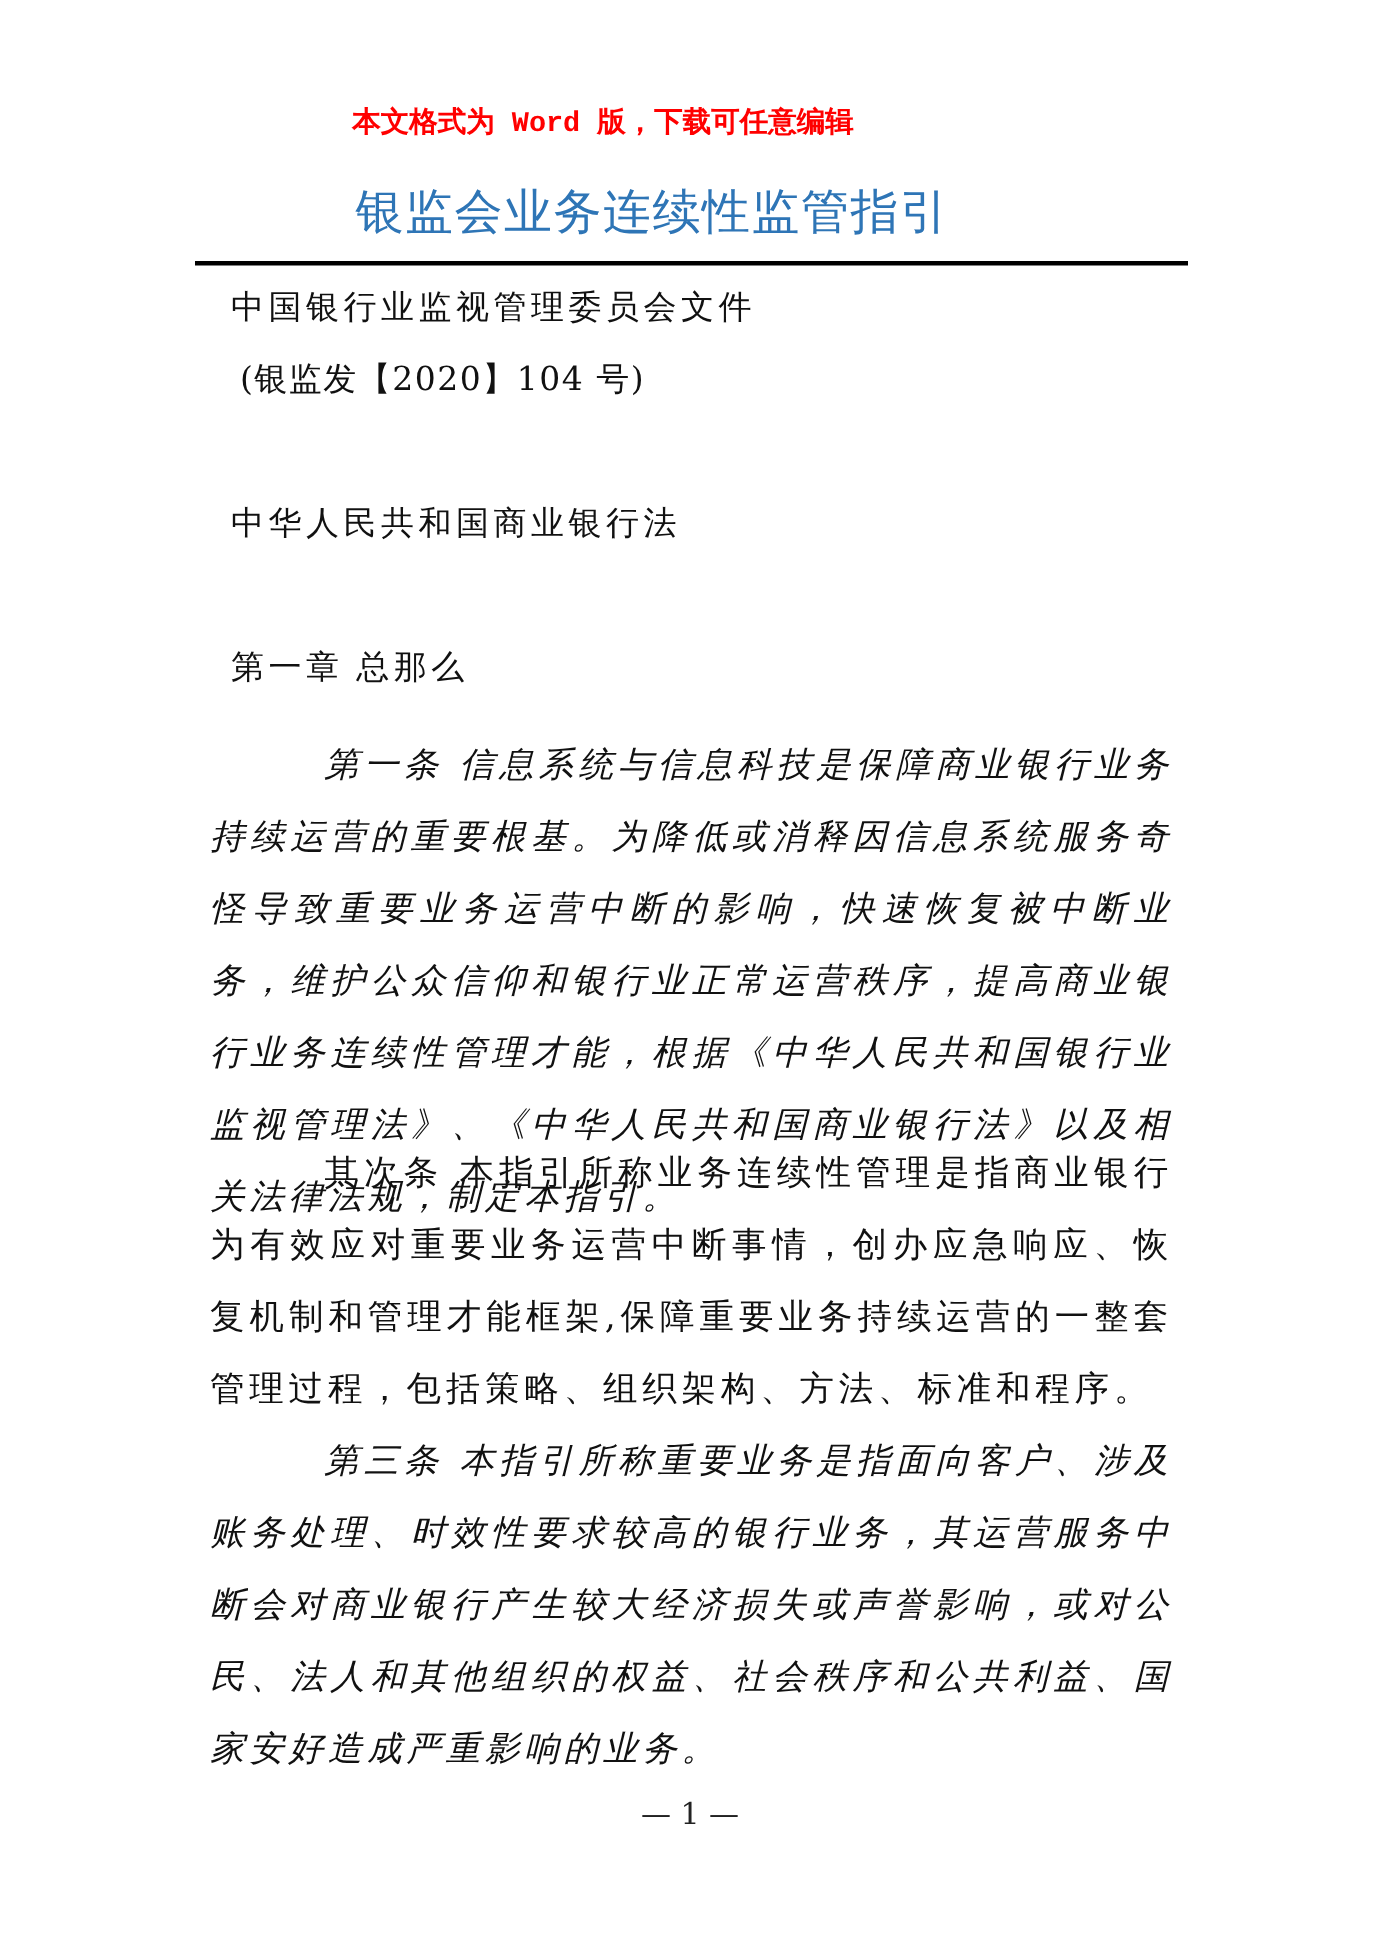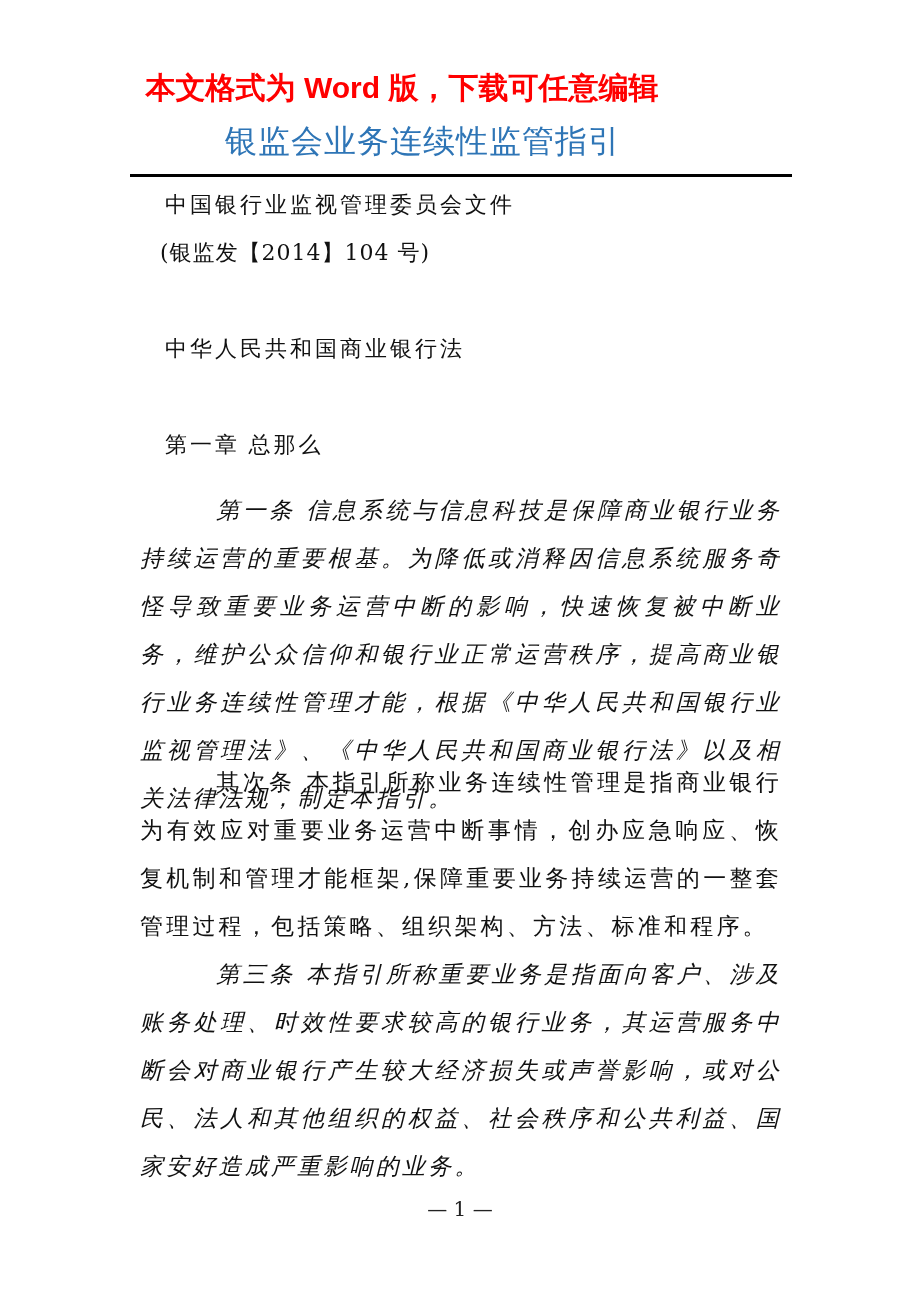--- a/index.html
+++ b/index.html
@@ -1,40 +1,40 @@
 <!DOCTYPE html>
 <html><head>
 <meta charset="utf-8">
 <style>
   html, body { margin: 0; padding: 0; background: #ffffff; }
   body { width: 920px; height: 1302px; position: relative; overflow: hidden;
          font-family: "DejaVu Serif", "Liberation Serif", serif; color: #111; }
   .notice { position: absolute; top: 68px; left: 0; width: 804px; text-align: center;
-            font-family: Liberation Sans, sans-serif; font-weight: bold;
-            font-size: 30px; color: #ff0000; letter-spacing: 0px; }
-  .title { position: absolute; top: 120px; left: 0; width: 846px; text-align: center;
+            font-family: Liberation Mono, monospace; font-weight: bold;
+            font-size: 19px; color: #ff0000; letter-spacing: 0px; }
+  .title { position: absolute; top: 120px; left: 12px; width: 846px; text-align: center;
            font-family: "DejaVu Sans", "Liberation Sans", sans-serif;
            font-size: 32px; color: #2e75b6; letter-spacing: 1px; }
   .rule { position: absolute; top: 174px; left: 130px; width: 662px; height: 3px; background: #000; }
-  .line { position: absolute; left: 165px; font-size: 22px; letter-spacing: 3px; white-space: nowrap; }
+  .line { position: absolute; left: 154px; font-size: 22px; letter-spacing: 3px; white-space: nowrap; }
   .para { position: absolute; left: 140px; width: 642px; font-size: 23px; line-height: 48px;
           letter-spacing: 3.2px; text-align: justify; }
   .indent { display: inline-block; width: 76px; }
   .pagenum { position: absolute; top: 1197px; left: 0; width: 920px; text-align: center;
              font-size: 20px; color: #222; }
 </style>
 </head>
 <body>
 
 <div class="notice">本文格式为 Word 版，下载可任意编辑</div>
 <div class="title">银监会业务连续性监管指引</div>
 <div class="rule"></div>
 
 <div class="line" style="top:190px;">中国银行业监视管理委员会文件</div>
-<div class="line" style="top:238px; left:160px; letter-spacing:1px;">(银监发【2014】104 号)</div>
+<div class="line" style="top:238px; left:160px; letter-spacing:1px;">(银监发【2020】104 号)</div>
 <div class="line" style="top:334px;">中华人民共和国商业银行法</div>
 <div class="line" style="top:430px;font-family:Liberation Serif, serif;">第一章  总那么</div>
 
 <div class="para" style="top:486px;font-style:italic;">
   <span class="indent"></span><span>第一条  信息系统与信息科技是保障商业银行业务持续运营的重要根基。为降低或消释因信息系统服务奇怪导致重要业务运营中断的影响，快速恢复被中断业务，维护公众信仰和银行业正常运营秩序，提高商业银行业务连续性管理才能，根据《中华人民共和国银行业监视管理法》、《中华人民共和国商业银行法》以及相关法律法规，制定本指引。</span>
 </div>
 
 <div class="para" style="top:758px;">
   <span class="indent"></span><span>其次条  本指引所称业务连续性管理是指商业银行为有效应对重要业务运营中断事情，创办应急响应、恢复机制和管理才能框架,保障重要业务持续运营的一整套管理过程，包括策略、组织架构、方法、标准和程序。</span>
 </div>

